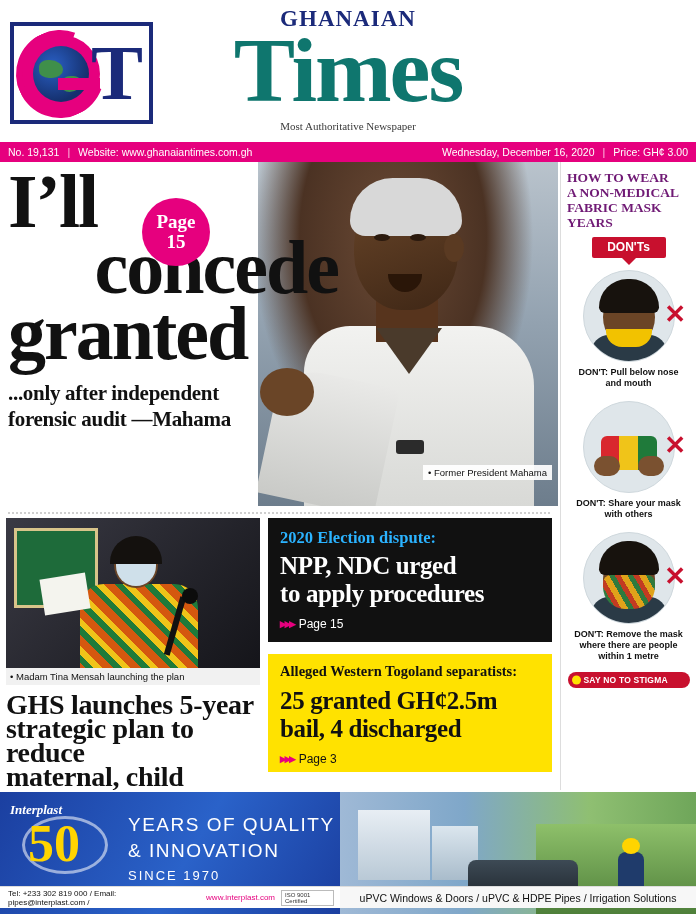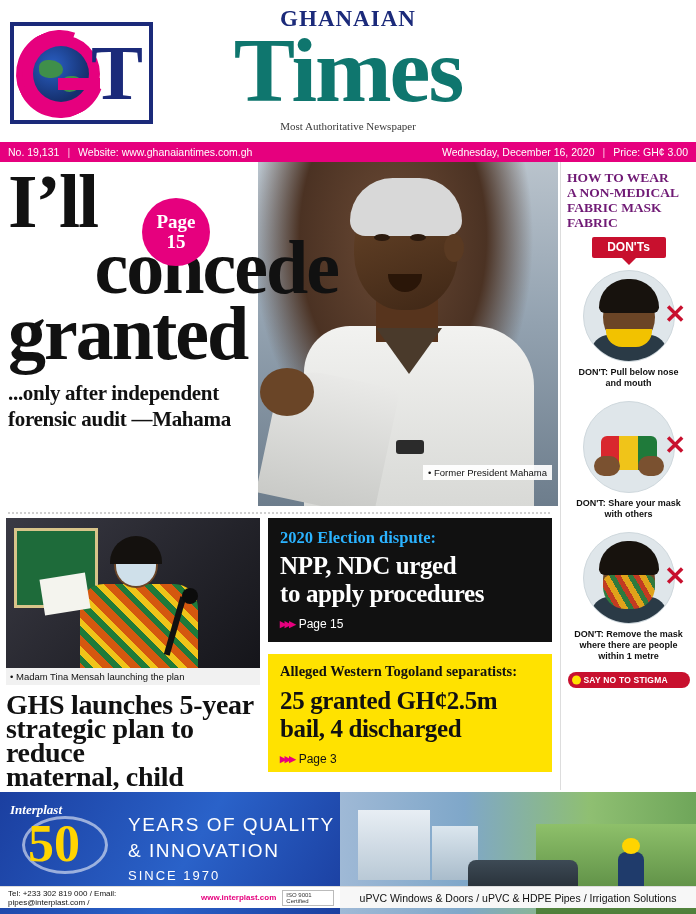--- a/index.html
+++ b/index.html
@@ -637,21 +637,21 @@
   .ad-bottom-left {
     width: 340px;
     background: #ffffff;
     color: #111;
     font-size: 8px;
     height: 22px;
     display: flex; align-items: center; gap: 6px;
     padding-left: 8px;
     border-top: 1px solid #ddd;
   }
-  .ad-bottom-left .pink { color: #e6007e; font-weight: bold; padding-left: 17px; }
+  .ad-bottom-left .pink { color: #e6007e; font-weight: normal; padding-left: 17px; }
   .iso-badge {
     background: #fff;
     border: 1px solid #bbb;
     font-size: 6px;
     padding: 1px 3px;
     color: #333;
     margin-left: auto;
     margin-right: 6px;
   }
   .ad-bottom-right {
@@ -791,21 +791,21 @@
         </div>
       </div>
     </div>
 
     <div class="right-col">
       <div class="mask-col">
         <div class="mask-title">
           <div>HOW TO WEAR</div>
           <div>A NON-MEDICAL</div>
           <div>FABRIC MASK</div>
-          <div>FABRIC</div>
+          <div>YEARS</div>
         </div>
 
         <div class="donts-ribbon">DON'Ts</div>
 
         <div class="mask-item">
           <div class="mask-circle">
             <div class="mc-body"></div>
             <div class="mc-head"></div>
             <div class="mc-hair"></div>
             <div class="mc-mask-down"></div>

